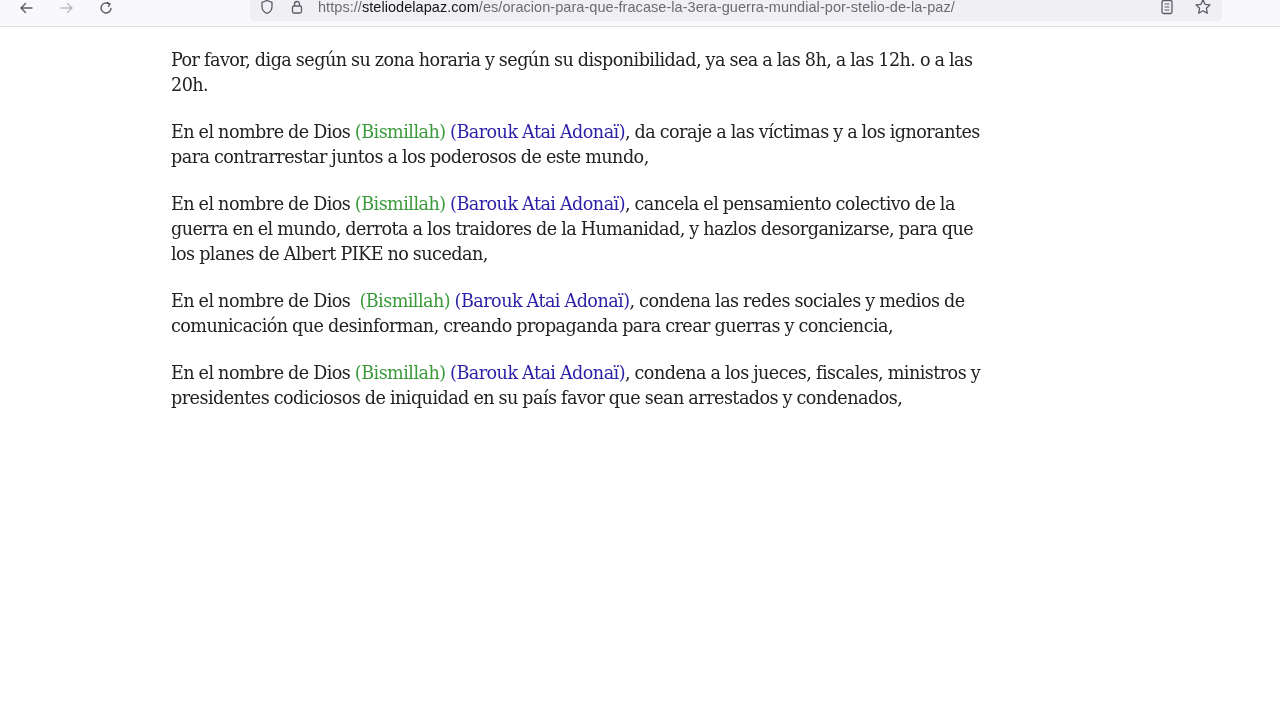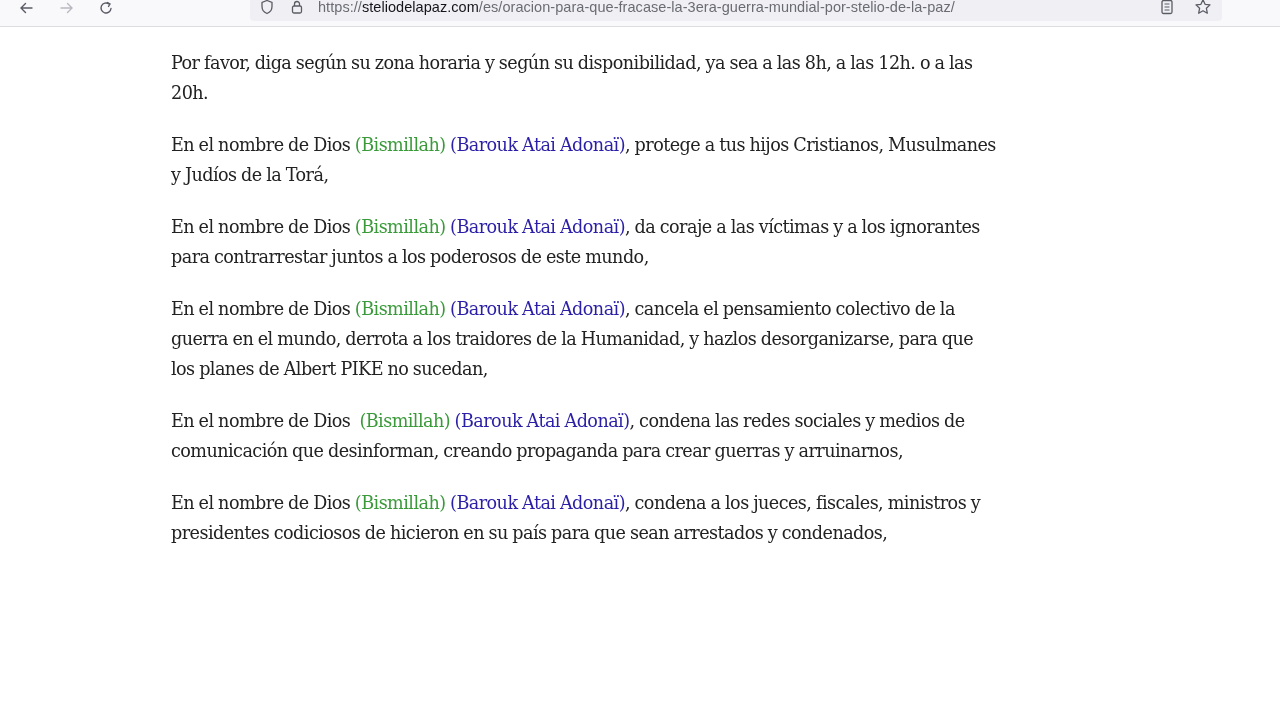--- a/index.html
+++ b/index.html
@@ -28,21 +28,21 @@
     }
     .url-text {
       position: absolute; left: 68px; top: 5px;
       font-family: "Liberation Sans", sans-serif; font-size: 14.5px;
       color: #6b6b74; white-space: nowrap; letter-spacing: 0.05px;
     }
     .url-text .domain { color: #15141a; }
     .content {
       position: absolute; left: 171px; top: 48px; width: 830px;
       font-family: "DejaVu Serif", serif; font-size: 17.6px;
-      line-height: 30px; color: #222222;
+      line-height: 25px; color: #222222;
       letter-spacing: -0.55px; word-spacing: -0.5px;
     }
     .content p { margin-bottom: 22px; }
     .green { color: #3a9a3a; }
     .blue { color: #2a1fa6; }
   </style>
 </head>
 <body>
 
 <div class="toolbar">
@@ -88,23 +88,22 @@
       <svg width="18" height="18" viewBox="0 0 18 18">
           <path d="M9 1.8l2.1 4.5 4.9.6-3.6 3.4.9 4.9L9 12.8l-4.3 2.4.9-4.9L2 6.9l4.9-.6z" fill="none" stroke="currentColor" stroke-width="1.3" stroke-linejoin="round"></path>
         </svg>
     </div>
   </div>
 </div>
 
 <div class="content">
   <p>Por favor, diga según su zona horaria y según su disponibilidad, ya sea a las 8h, a las 12h. o a las 20h.</p>
 
-  <p><span>En el nombre de Dios </span><span class="green">(Bismillah)</span> <span class="blue">(Barouk Atai Adonaï)</span><span>, protege a tus hijos Cristianos, Musulmanes y Judíos de la Torá,</span></p>
 
   <p><span>En el nombre de Dios </span><span class="green">(Bismillah)</span> <span class="blue">(Barouk Atai Adonaï)</span><span>, da coraje a las víctimas y a los ignorantes para contrarrestar juntos a los poderosos de este mundo,</span></p>
 
   <p><span>En el nombre de Dios </span><span class="green">(Bismillah)</span> <span class="blue">(Barouk Atai Adonaï)</span><span>, cancela el pensamiento colectivo de la guerra en el mundo, derrota a los traidores de la Humanidad, y hazlos desorganizarse, para que los planes de Albert PIKE no sucedan,</span></p>
 
 
-  <p><span style="white-space:pre;">En el nombre de Dios  </span><span class="green">(Bismillah)</span> <span class="blue">(Barouk Atai Adonaï)</span><span>, condena las redes sociales y medios de comunicación que desinforman, creando propaganda para crear guerras y arruinarnos,</span></p>
+  <p><span style="white-space:pre;">En el nombre de Dios  </span><span class="green">(Bismillah)</span> <span class="blue">(Barouk Atai Adonaï)</span><span>, condena las redes sociales y medios de comunicación que desinforman, creando propaganda para crear guerras y conciencia,</span></p>
 
-  <p><span>En el nombre de Dios </span><span class="green">(Bismillah)</span> <span class="blue">(Barouk Atai Adonaï)</span><span>, condena a los jueces, fiscales, ministros y presidentes codiciosos de hicieron en su país para que sean arrestados y condenados,</span></p>
+  <p><span>En el nombre de Dios </span><span class="green">(Bismillah)</span> <span class="blue">(Barouk Atai Adonaï)</span><span>, condena a los jueces, fiscales, ministros y presidentes codiciosos de iniquidad en su país favor que sean arrestados y condenados,</span></p>
 </div>
 
 </body></html>

